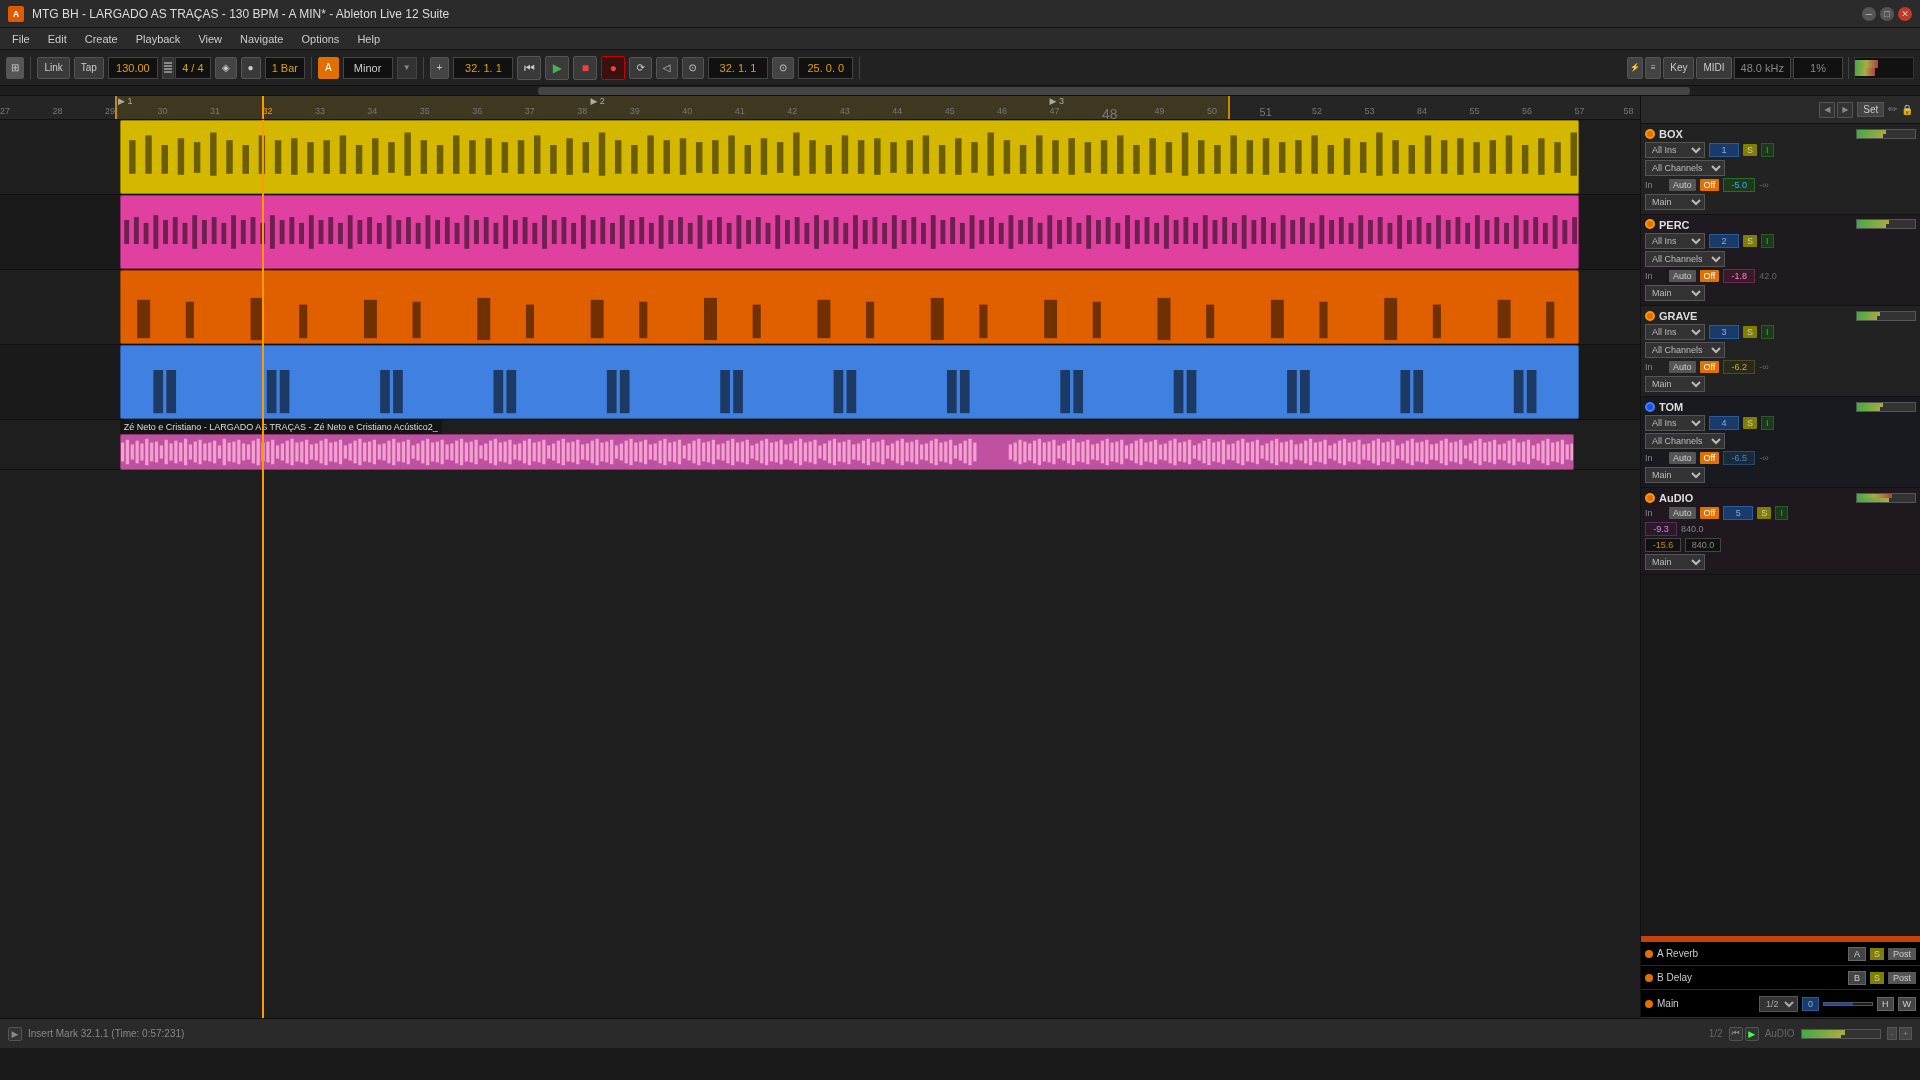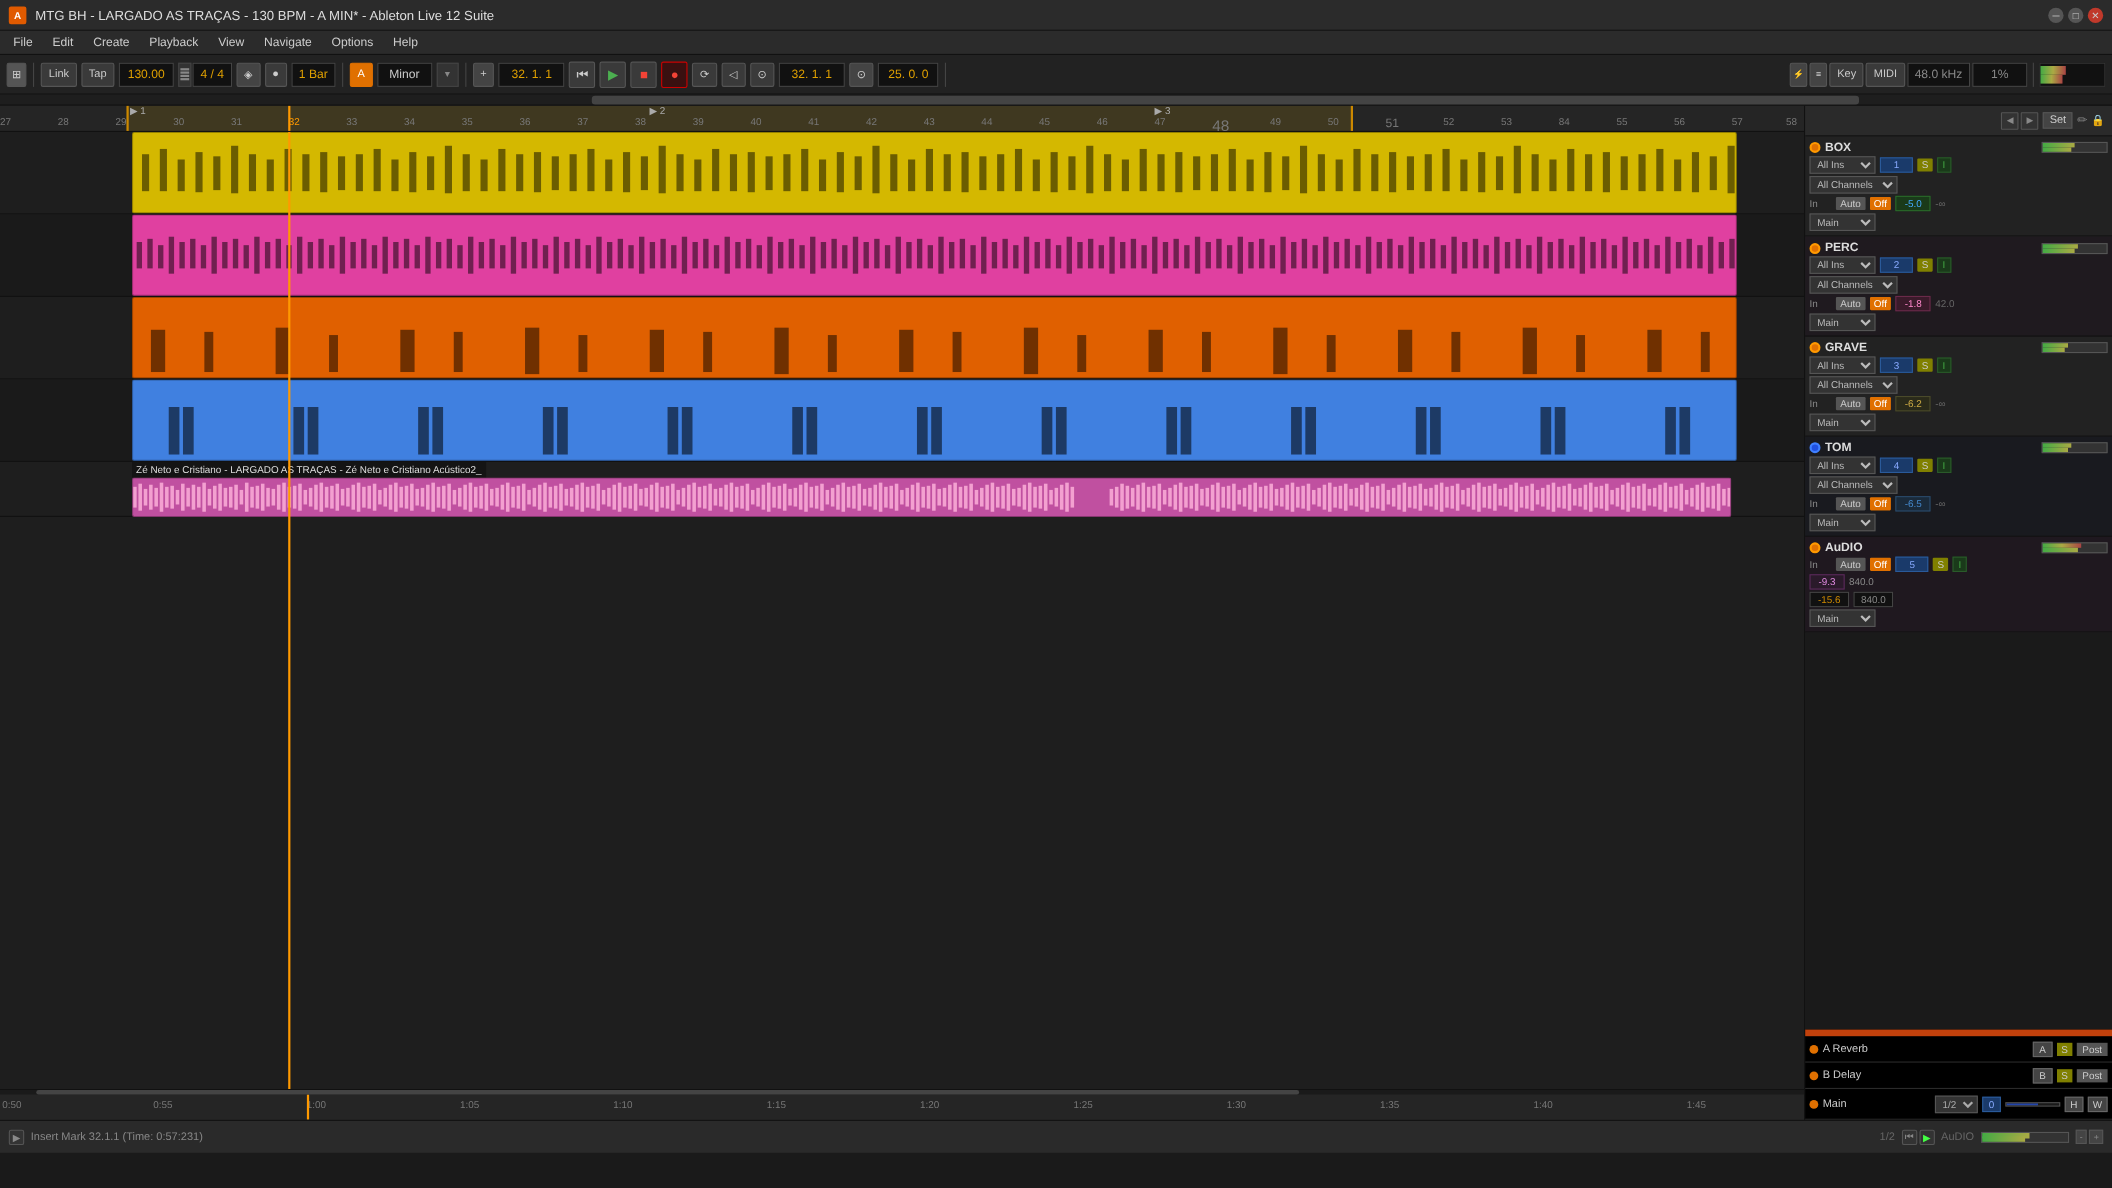--- a/index.html
+++ b/index.html
@@ -1114,42 +1114,20 @@
                 <rect x="895" y="10" width="2" height="16"></rect>
                 <rect x="898" y="9" width="2" height="18"></rect>
             </g>
           </svg>
         </div>
       </div>
 
 
     </div>
 
-    <div id="bottom-timeline" style="height:28px;background:#252525;border-top:1px solid #111;display:flex;align-items:center;position:relative;overflow:hidden;">
-      <div style="position:absolute;left:0;top:0;width:100%;height:100%;display:flex;">
-        <div style="position:absolute;left:0%;font-size:9px;color:#777;padding-top:8px;padding-left:2px;">0:50</div>
-        <div style="position:absolute;left:8.5%;font-size:9px;color:#777;padding-top:8px;">0:55</div>
-        <div style="position:absolute;left:17%;font-size:9px;color:#777;padding-top:8px;">1:00</div>
-        <div style="position:absolute;left:25.5%;font-size:9px;color:#777;padding-top:8px;">1:05</div>
-        <div style="position:absolute;left:34%;font-size:9px;color:#777;padding-top:8px;">1:10</div>
-        <div style="position:absolute;left:42.5%;font-size:9px;color:#777;padding-top:8px;">1:15</div>
-        <div style="position:absolute;left:51%;font-size:9px;color:#777;padding-top:8px;">1:20</div>
-        <div style="position:absolute;left:59.5%;font-size:9px;color:#777;padding-top:8px;">1:25</div>
-        <div style="position:absolute;left:68%;font-size:9px;color:#777;padding-top:8px;">1:30</div>
-        <div style="position:absolute;left:76.5%;font-size:9px;color:#777;padding-top:8px;">1:35</div>
-        <div style="position:absolute;left:85%;font-size:9px;color:#777;padding-top:8px;">1:40</div>
-        <div style="position:absolute;left:93.5%;font-size:9px;color:#777;padding-top:8px;">1:45</div>
-
-        <div style="position:absolute;left:17%;top:0;width:2px;height:100%;background:#ff9900;"></div>
-
-        <div style="position:absolute;left:0%;top:0;height:4px;width:100%;background:#1a1a1a;">
-          <div style="position:absolute;left:2%;width:70%;height:4px;background:#444;border-radius:2px;"></div>
-        </div>
-      </div>
-    </div>
 
   </div>
 
   <div id="mixer" style="width:280px;background:#222;border-left:1px solid #111;display:flex;flex-direction:column;overflow:hidden;">
 
     <div id="mixer-header" style="height:28px;background:#2a2a2a;display:flex;align-items:center;padding:0 6px;gap:4px;border-bottom:1px solid #111;justify-content:flex-end;">
 
       <div style="display:flex;gap:2px;">
         <button style="width:16px;height:16px;background:#333;border:1px solid #555;color:#888;font-size:8px;cursor:pointer;border-radius:1px;">◀</button>
         <button style="width:16px;height:16px;background:#333;border:1px solid #555;color:#888;font-size:8px;cursor:pointer;border-radius:1px;">▶</button>
@@ -1189,21 +1167,21 @@
         <div style="background:#1a3a1a;border:1px solid #2a6a2a;color:#4af;font-size:9px;padding:1px 4px;min-width:32px;text-align:center;">-5.0</div>
         <span style="color:#666;font-size:9px;">-∞</span>
       </div>
 
       <div class="ch-row">
         <select class="ch-dropdown" style="min-width:60px;"><option>Main</option></select>
       </div>
     </div>
 
     <div class="mixer-channel" style="padding:4px;border-bottom:1px solid #111;display:flex;flex-direction:column;gap:2px;background:#1f1a1f;">
-      <div style="display:flex;align-items:flex-end;gap:4px;">
+      <div style="display:flex;align-items:flex-start;gap:4px;">
         <div style="width:10px;height:10px;border-radius:50%;background:#e07000;border:2px solid #ff9900;"></div>
         <span style="font-size:11px;color:#ddd;font-weight:bold;flex:1;">PERC</span>
         <div style="width:60px;height:10px;background:#333;border:1px solid #555;position:relative;">
           <div style="position:absolute;left:0;top:0;height:4px;width:55%;background:linear-gradient(to right,#4a4,#aa4);"></div>
           <div style="position:absolute;left:0;bottom:0;height:4px;width:50%;background:linear-gradient(to right,#4a4,#aa4);"></div>
         </div>
       </div>
       <div class="ch-row">
         <select class="ch-dropdown"><option>All Ins</option></select>
         <div style="background:#1a3a6a;border:1px solid #2a5a9a;color:#88aaff;font-size:9px;padding:1px 4px;min-width:30px;text-align:center;">2</div>

